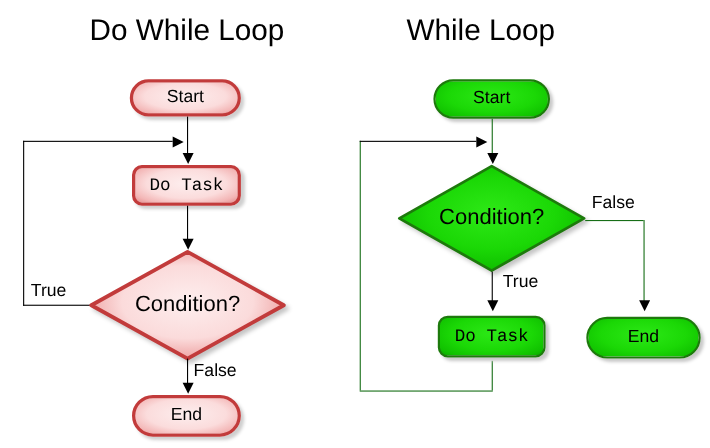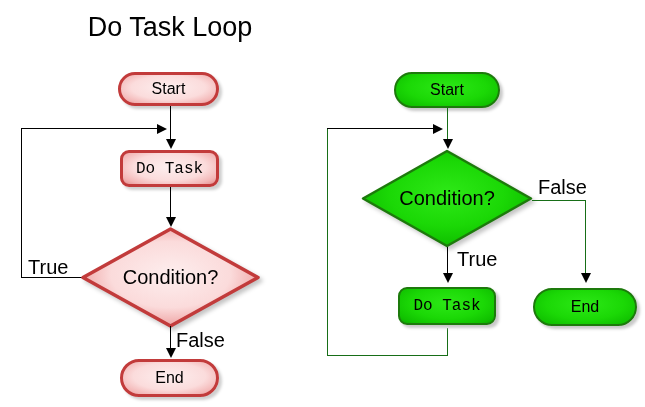--- a/index.html
+++ b/index.html
@@ -36,34 +36,34 @@
   .arrow-down{
     position:absolute;width:0;height:0;
     border-left:5px solid transparent;border-right:5px solid transparent;
     border-top:10px solid #000;
   }
   .arrow-right{
     position:absolute;width:0;height:0;
     border-top:5px solid transparent;border-bottom:5px solid transparent;
     border-left:10px solid #000;
   }
-  .edge-label{position:absolute;font-size:20px;color:#000;white-space:nowrap;}
+  .edge-label{position:absolute;font-size:16px;color:#000;white-space:nowrap;}
   .diamond-wrap{position:absolute;}
   .diamond-wrap svg{display:block;filter:drop-shadow(3px 3px 2px #c4c4c4);}
   .diamond-label{
     position:absolute;left:0;top:0;width:100%;height:100%;
     display:flex;align-items:center;justify-content:center;font-size:20px;
   }
 </style>
 </head>
 <body>
 
 <div class="abs" style="left:0;top:0;width:322px;height:407px;">
 
-  <div class="title" style="left:40px;width:260px;">Do Task Loop</div>
+  <div class="title" style="left:40px;width:260px;">Do While Loop</div>
 
   <div class="node pink stadium" style="left:118px;top:72px;width:101px;height:34px;">
     <span>Start</span>
   </div>
 
   <div class="line black-line" style="left:170px;top:106px;width:1px;height:34px;"></div>
 
   <div class="arrow-down" style="left:166px;top:139px;"></div>
 
   <div class="line black-line" style="left:21px;top:277px;width:64px;height:1px;"></div>
@@ -99,20 +99,21 @@
   <div class="arrow-down" style="left:166px;top:348px;"></div>
   <div class="edge-label" style="left:176px;top:329px;">False</div>
 
   <div class="node pink stadium" style="left:120px;top:359px;width:99px;height:38px;">
     <span>End</span>
   </div>
 </div>
 
 <div class="abs" style="left:322px;top:0;width:323px;height:407px;">
 
+  <div class="title" style="left:5px;width:220px;">While Loop</div>
 
   <div class="node green stadium" style="left:72px;top:72px;width:106px;height:36px;">
     <span>Start</span>
   </div>
 
   <div class="line green-line" style="left:125px;top:108px;width:1px;height:32px;"></div>
   <div class="arrow-down" style="left:121px;top:139px;"></div>
 
   <div class="line green-line" style="left:125px;top:328px;width:1px;height:27px;"></div>
   <div class="line green-line" style="left:5px;top:355px;width:121px;height:1px;"></div>

